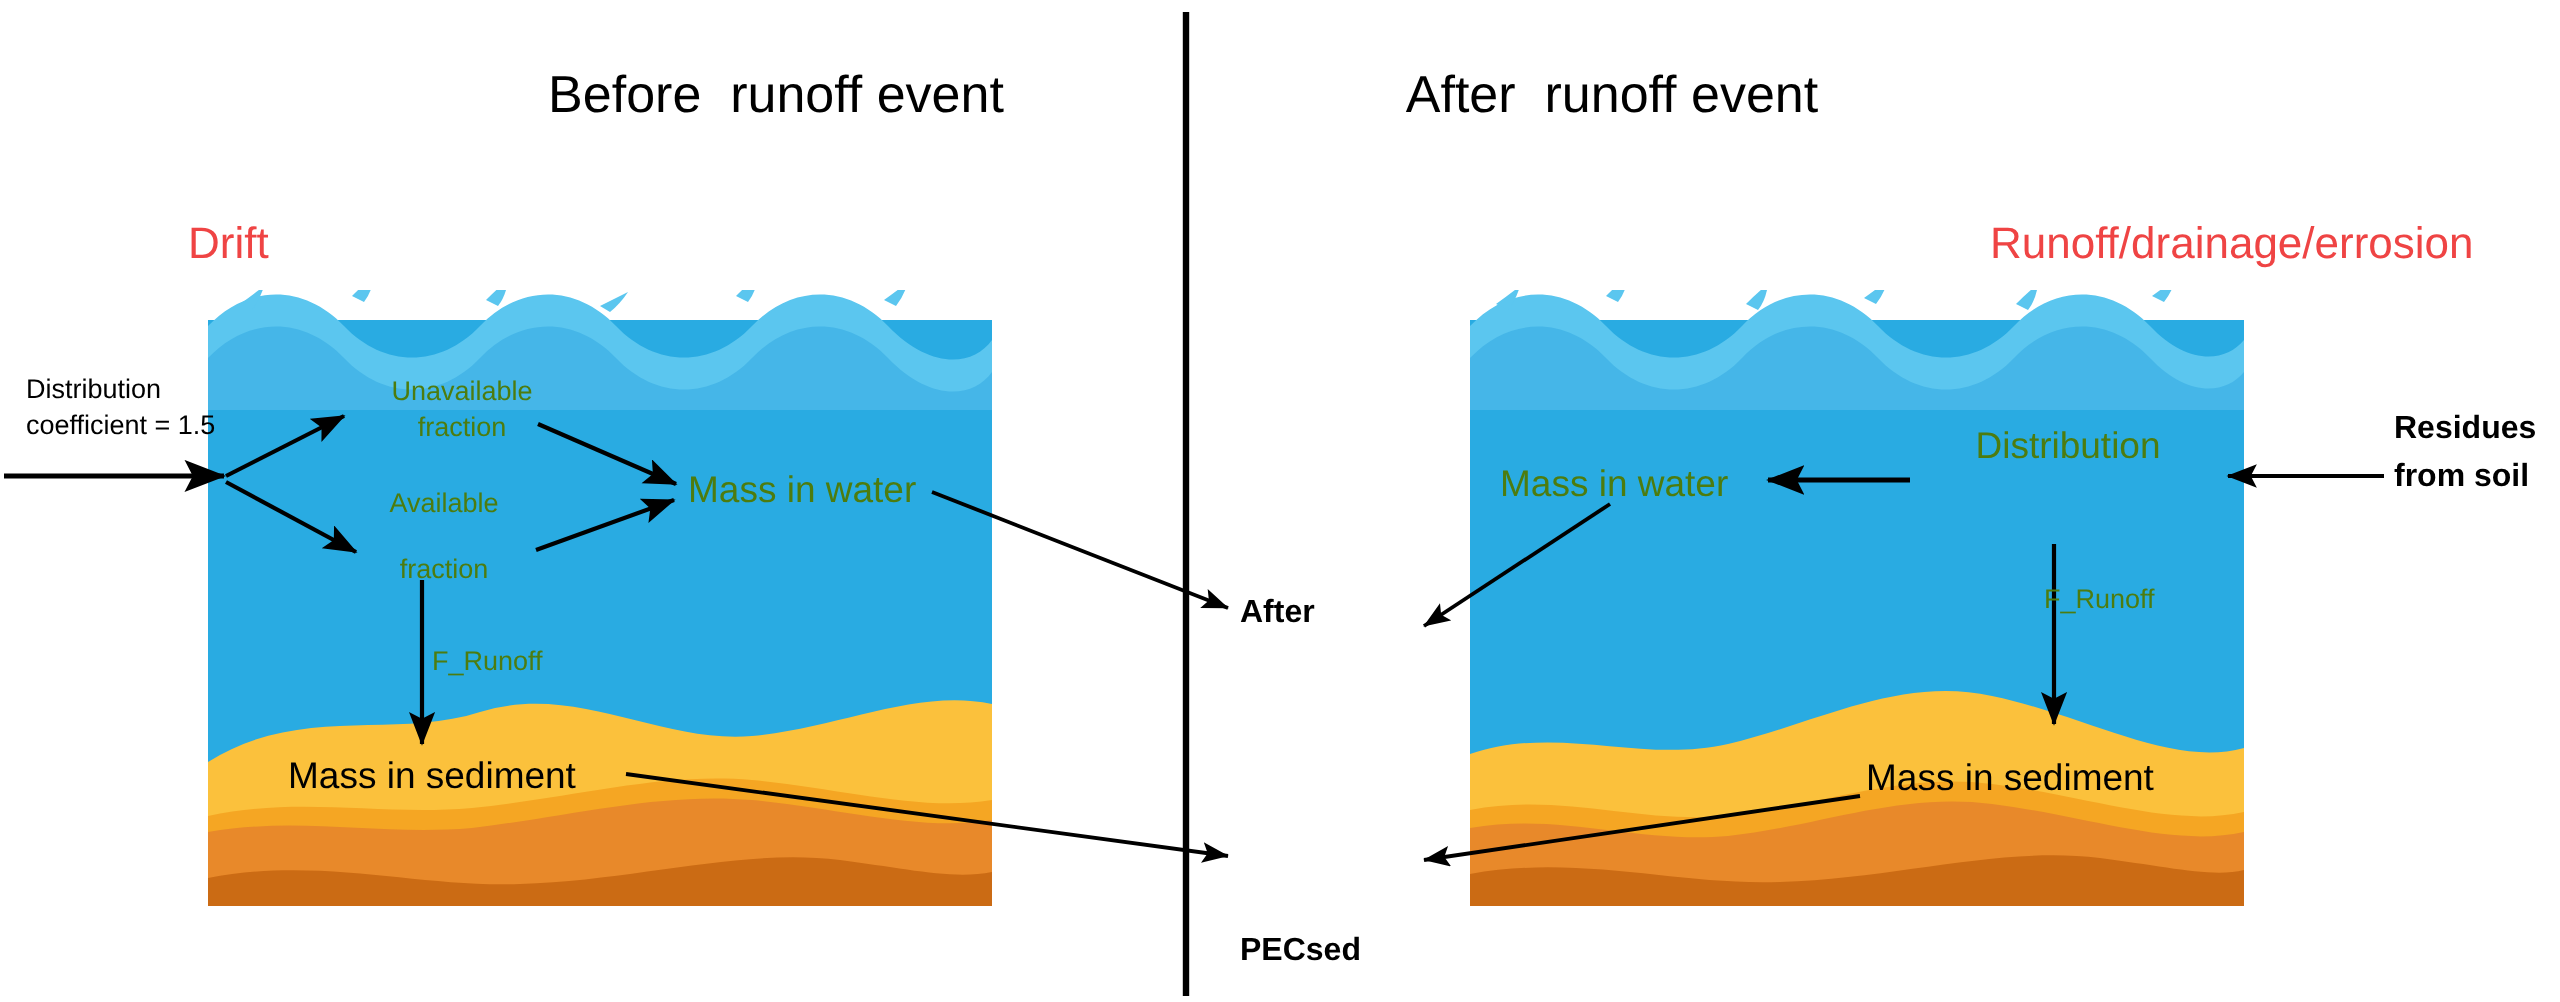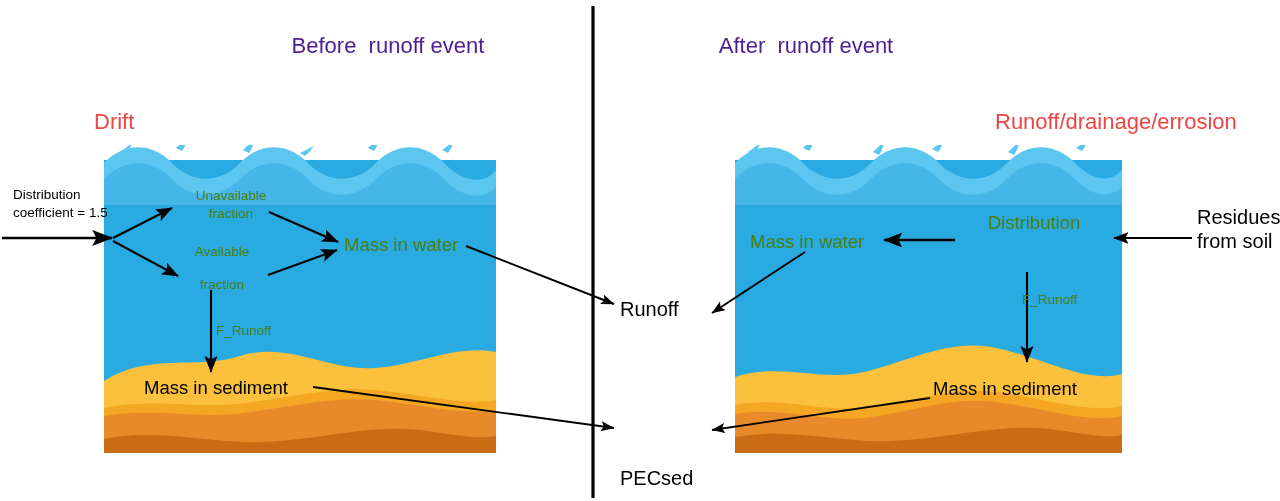--- a/index.html
+++ b/index.html
@@ -4,27 +4,27 @@
 <style>
   html,body{margin:0;padding:0;background:#ffffff;}
   body{
     width:1280px;height:501px;position:relative;overflow:hidden;
     font-family:"Liberation Sans","DejaVu Sans",sans-serif;
     background:#ffffff;color:#1a1a1a;
   }
   .stage{position:absolute;left:0;top:0;width:1280px;height:501px;}
   svg.layer{position:absolute;left:0;top:0;width:1280px;height:501px;overflow:visible;}
   .lbl{position:absolute;white-space:pre;line-height:1.15;}
-  .title{font-size:22px;color:#4c1d95;font-weight:400;}
+  .title{font-size:26px;color:#000000;font-weight:400;}
   .hdr{font-size:22px;color:#ef4444;font-weight:400;}
   .dark-navy{color:#4d7c0f;}
   .blk{color:#000000;}
   .s13{font-size:13.5px;}
   .s18{font-size:18.5px;}
-  .s20{font-size:20px;}
+  .s20{font-size:16px;font-weight:bold;}
   .ctr{text-align:center;}
 </style>
 </head>
 <body>
 
 <div class="stage">
 
   <svg class="layer" viewBox="0 0 1280 501">
     <defs>
       <marker id="ah" markerWidth="9" markerHeight="9" refX="7.6" refY="3.1" orient="auto" markerUnits="strokeWidth">
@@ -221,16 +221,16 @@
 
   <div class="lbl s20 blk" style="left:1197px;top:206px;">Residues</div>
   <div class="lbl s20 blk" style="left:1197px;top:230px;">from soil</div>
 
   <div class="lbl s18 dark-navy" style="left:750px;top:231px;">Mass in water</div>
 
   <div class="lbl s13 dark-navy" style="left:1022px;top:292px;">F_Runoff</div>
 
   <div class="lbl s18 blk" style="left:933px;top:378px;">Mass in sediment</div>
 
-  <div class="lbl s20 blk" style="left:620px;top:298px;">Runoff</div>
+  <div class="lbl s20 blk" style="left:620px;top:298px;">After</div>
   <div class="lbl s20 blk" style="left:620px;top:420px;margin-top:47px;">PECsed</div>
 
 </div>
 
 </body></html>

